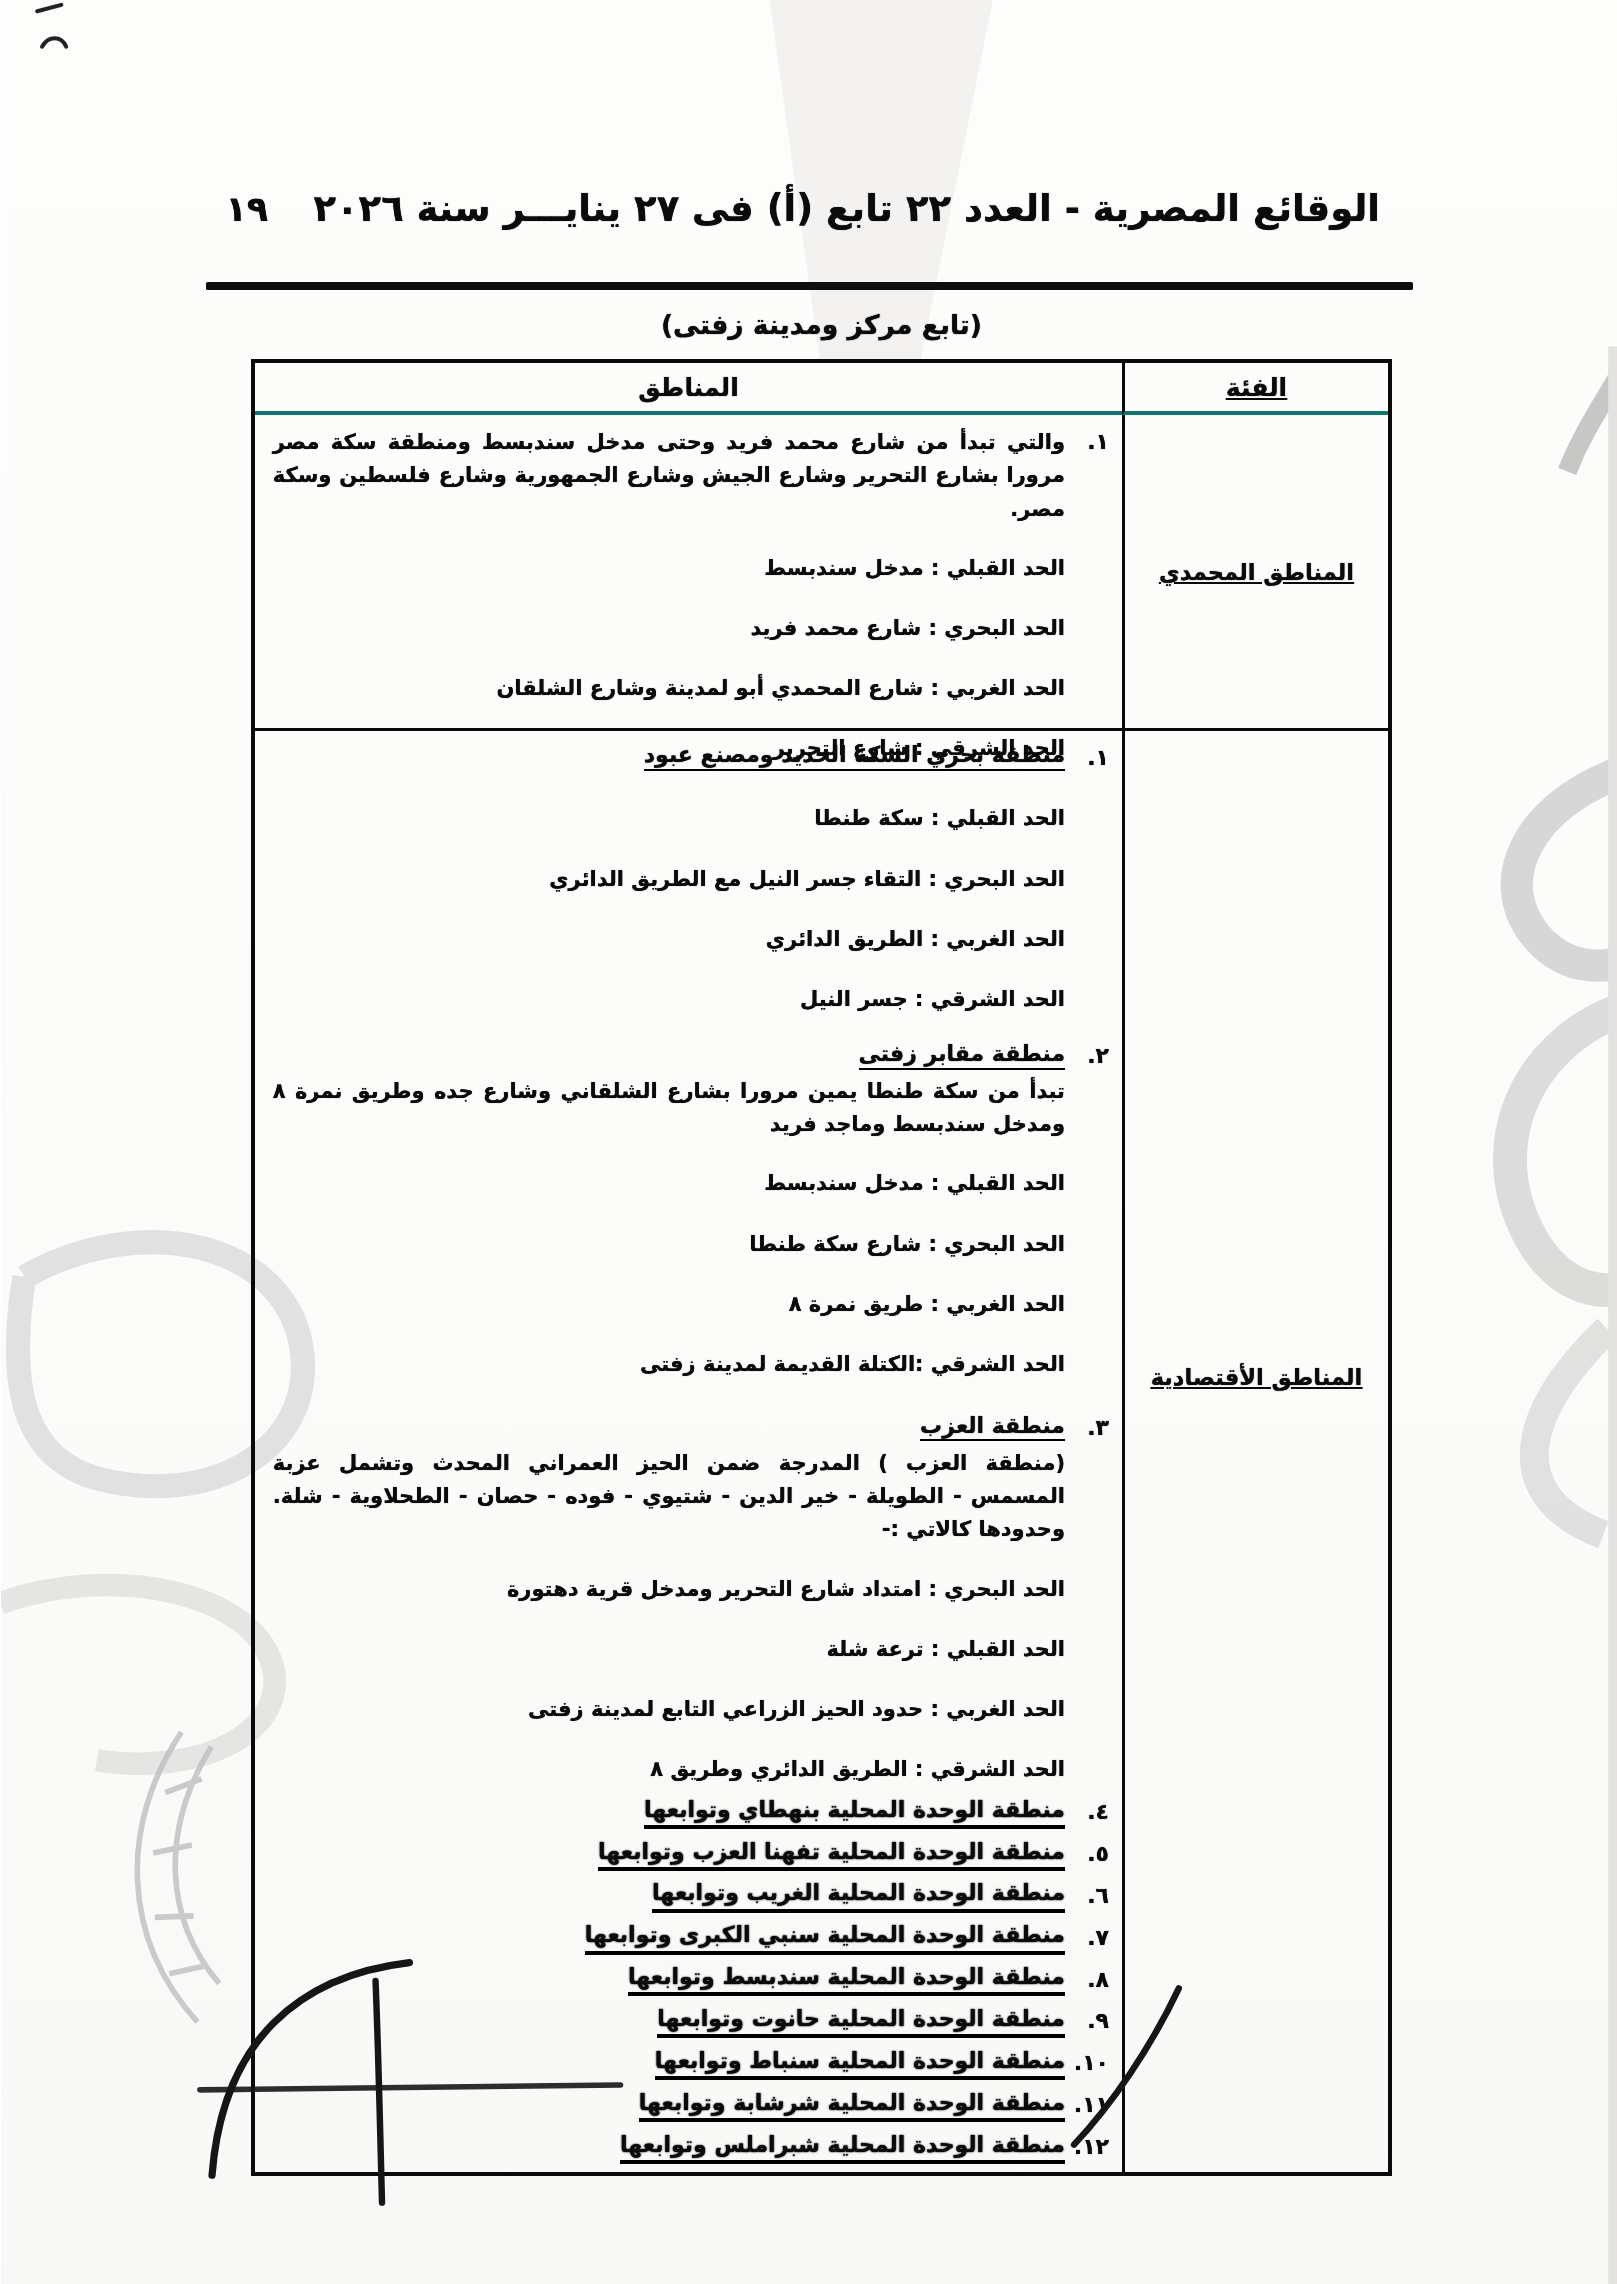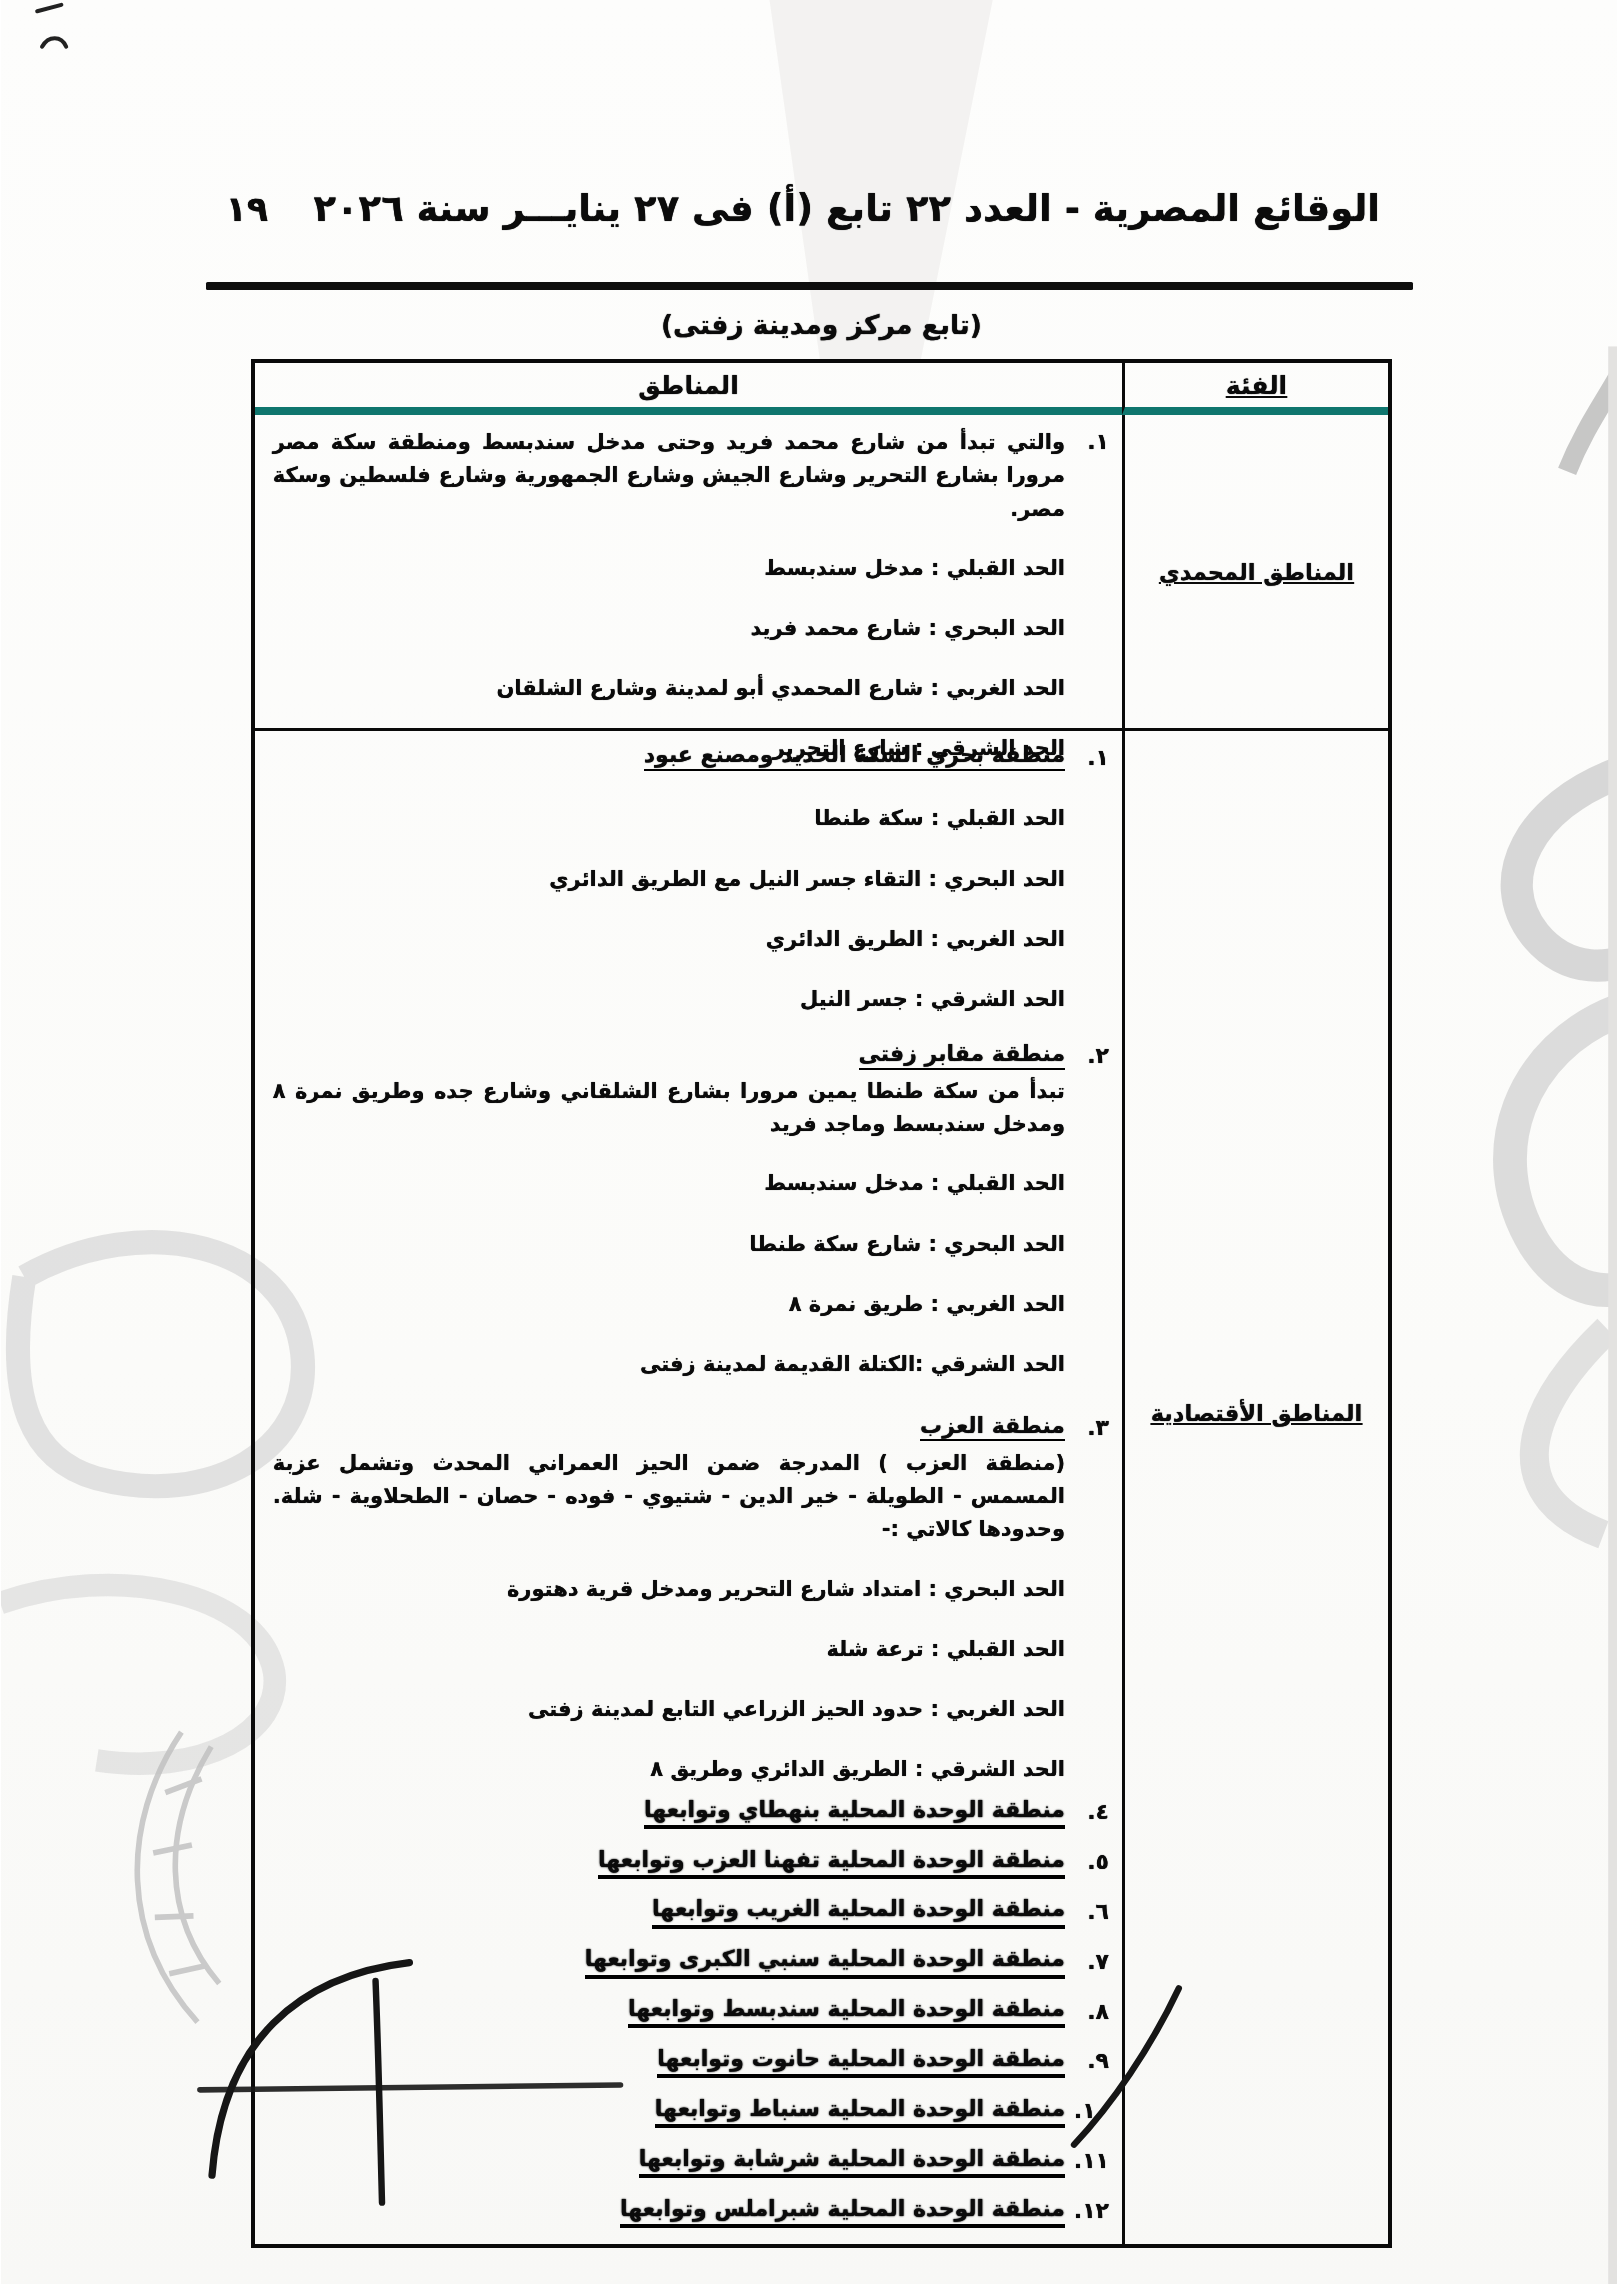--- a/index.html
+++ b/index.html
@@ -34,21 +34,21 @@
   .tbl {
     position:absolute; z-index:2; left:251px; top:359px; width:1141px; min-height:1722px;
     border:4px solid #0a0a0a;
     display:grid;
     grid-template-columns:266px 1fr;
     grid-template-rows:52px 316px auto;
     background:transparent;
   }
   .cell { background:transparent; }
   .cat-col { border-left:3.2px solid #0a0a0a;text-decoration:underline; }
-  .hrow { border-bottom:8px solid #0f766e; display:flex; align-items:center; justify-content:center;
+  .hrow { border-bottom:4px solid #0f766e; display:flex; align-items:center; justify-content:center;
           font-size:25px; font-weight:700; text-shadow:0 0 1px #000; }
   .r1 { border-bottom:3.2px solid #0a0a0a; }
   .cat-cell { display:flex; align-items:center; justify-content:center;
               font-size:22.6px; font-weight:700; text-shadow:0 0 1px #000; text-align:center; }
   .cat-shift { transform:translateY(-74px); display:inline-block; }
 
   .areas-cell { padding:11.3px 13px 8px 17.7px; }
   .item { display:flex; }
   .num { flex:none; width:44px; font-size:22px; font-weight:700; padding-top:2.4px; text-shadow:0 0 0.8px #000; }
   .ibody { flex:1; min-width:0; }
@@ -56,21 +56,21 @@
          padding-bottom:1.6px; margin-bottom:5.6px; text-shadow:0 0 1px #000; }
   .para { font-size:21px; font-weight:700; line-height:1.58; text-align:justify;
           text-shadow:0 0 0.7px #000; margin-bottom:4px; }
   .bound { font-size:21px; font-weight:700; line-height:1.72; text-shadow:0 0 0.7px #000;margin-top:24px; }
 
   .mt1 { margin-top:24px; }
   .mt2 { margin-top:31px; }
   .mt3 { margin-top:21px; }
   .heavy { margin-top:9.7px; }
   .heavy-ttl { display:inline-block; font-size:22px; font-weight:700;
-               border-bottom:4px solid #000; padding-bottom:3.2px; margin-bottom:8px;
+               border-bottom:4px solid #000; padding-bottom:3.2px; margin-bottom:0;
                text-shadow:0 0 1.3px #000, 0 0 2.1px rgba(0,0,0,.55); }
 </style>
 </head>
 <body>
 
 <svg id="watermark" class="layer" width="1618" height="2284" viewBox="0 0 2008 2835">
   <polygon points="955,0 1232,0 1142,450 1018,450" fill="#f1f0ee" opacity="0.85"></polygon>
   <path d="M 1945 585 C 1965 535 1990 500 2008 468" stroke="#b9b9b9" stroke-width="24" fill="none" opacity="0.8"></path>
   <path d="M 2008 960 C 1900 1000 1850 1090 1905 1160 C 1950 1215 2008 1195 2008 1195" stroke="#cbcbcb" stroke-width="40" fill="none" opacity="0.75"></path>
   <path d="M 2008 1255 C 1890 1300 1835 1430 1905 1545 C 1950 1615 2008 1600 2008 1600" stroke="#cecece" stroke-width="42" fill="none" opacity="0.7"></path>

